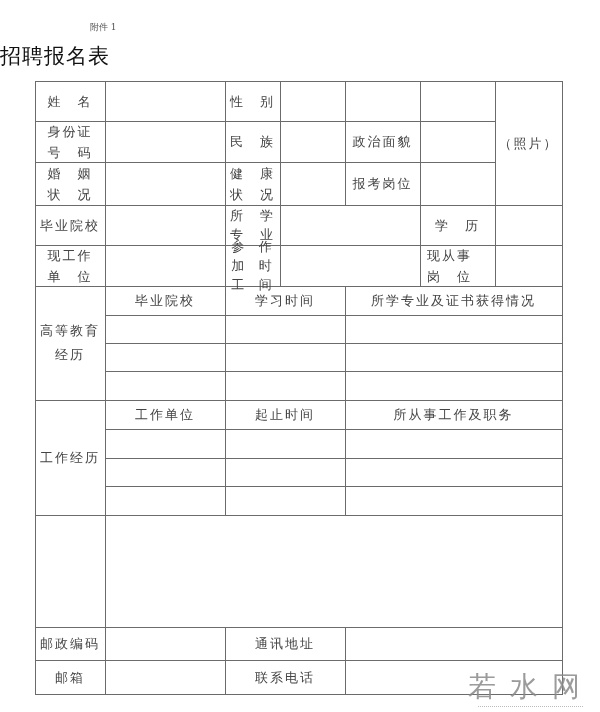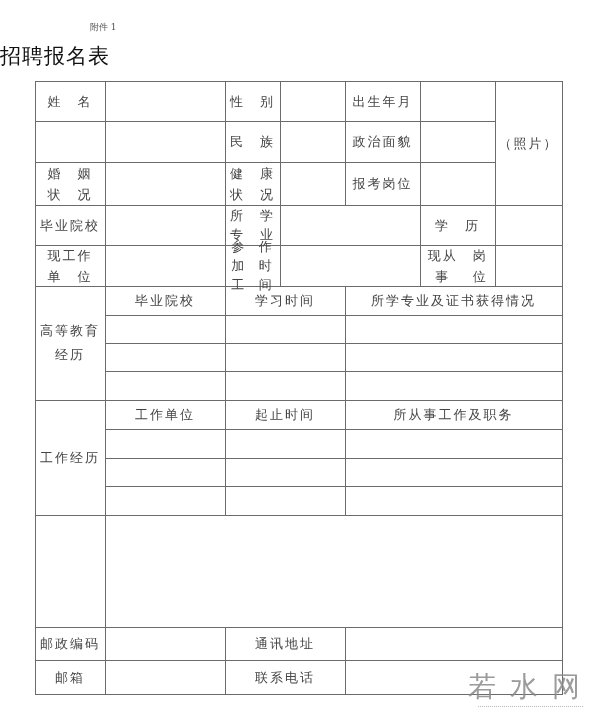--- a/index.html
+++ b/index.html
@@ -59,28 +59,29 @@
   <div class="vl" style="left:345px;top:627px;height:67px"></div>
 
   <div class="cell" style="left:35px;top:81px;width:70px;height:40px">
       <span>姓　名</span>
     </div>
   <div class="cell" style="left:106px;top:82px;width:118px;height:38px"></div>
   <div class="cell" style="left:225px;top:81px;width:55px;height:40px">
       <span>性　别</span>
     </div>
   <div class="cell" style="left:281px;top:82px;width:63px;height:38px"></div>
-  <div class="cell" style="left:345px;top:81px;width:75px;height:40px">
-      <span>出生年月</span>
-    </div>
   <div class="cell" style="left:421px;top:82px;width:73px;height:38px"></div>
   <div class="cell" style="left:495px;top:81px;width:67px;height:124px">
       <span>（照片）</span>
     </div>
 
+  <div class="cell" style="left:35px;top:121px;width:70px;height:41px;flex-direction:column">
+    <span>身份证</span>
+      <span>号　码</span>
+    </div>
   <div class="cell" style="left:106px;top:122px;width:118px;height:39px"></div>
   <div class="cell" style="left:225px;top:121px;width:55px;height:41px">
       <span>民　族</span>
     </div>
   <div class="cell" style="left:281px;top:122px;width:63px;height:39px"></div>
   <div class="cell" style="left:345px;top:121px;width:75px;height:41px">
       <span>政治面貌</span>
     </div>
   <div class="cell" style="left:421px;top:122px;width:73px;height:39px"></div>
 
@@ -116,21 +117,21 @@
   <div class="cell" style="left:35px;top:245px;width:70px;height:41px;flex-direction:column">
     <span>现工作</span>
       <span>单　位</span>
     </div>
   <div class="cell" style="left:106px;top:246px;width:118px;height:39px"></div>
   <div class="cell" style="left:225px;top:245px;width:55px;height:41px;flex-direction:row;line-height:19px">
     <span>参加工</span>
       <span>作时间</span>
     </div>
   <div class="cell" style="left:281px;top:246px;width:138px;height:39px"></div>
-  <div class="cell" style="left:424px;top:245px;width:75px;height:41px;">
+  <div class="cell" style="left:412px;top:245px;width:75px;height:41px;flex-direction:column">
     <span>现从事</span>
       <span>岗　位</span>
     </div>
   <div class="cell" style="left:496px;top:246px;width:65px;height:39px"></div>
 
   <div class="cell" style="left:35px;top:286px;width:70px;height:114px;flex-direction:column;line-height:24px">
     <span>高等教育</span>
       <span>经历</span>
     </div>
   <div class="cell" style="left:105px;top:286px;width:120px;height:29px">

